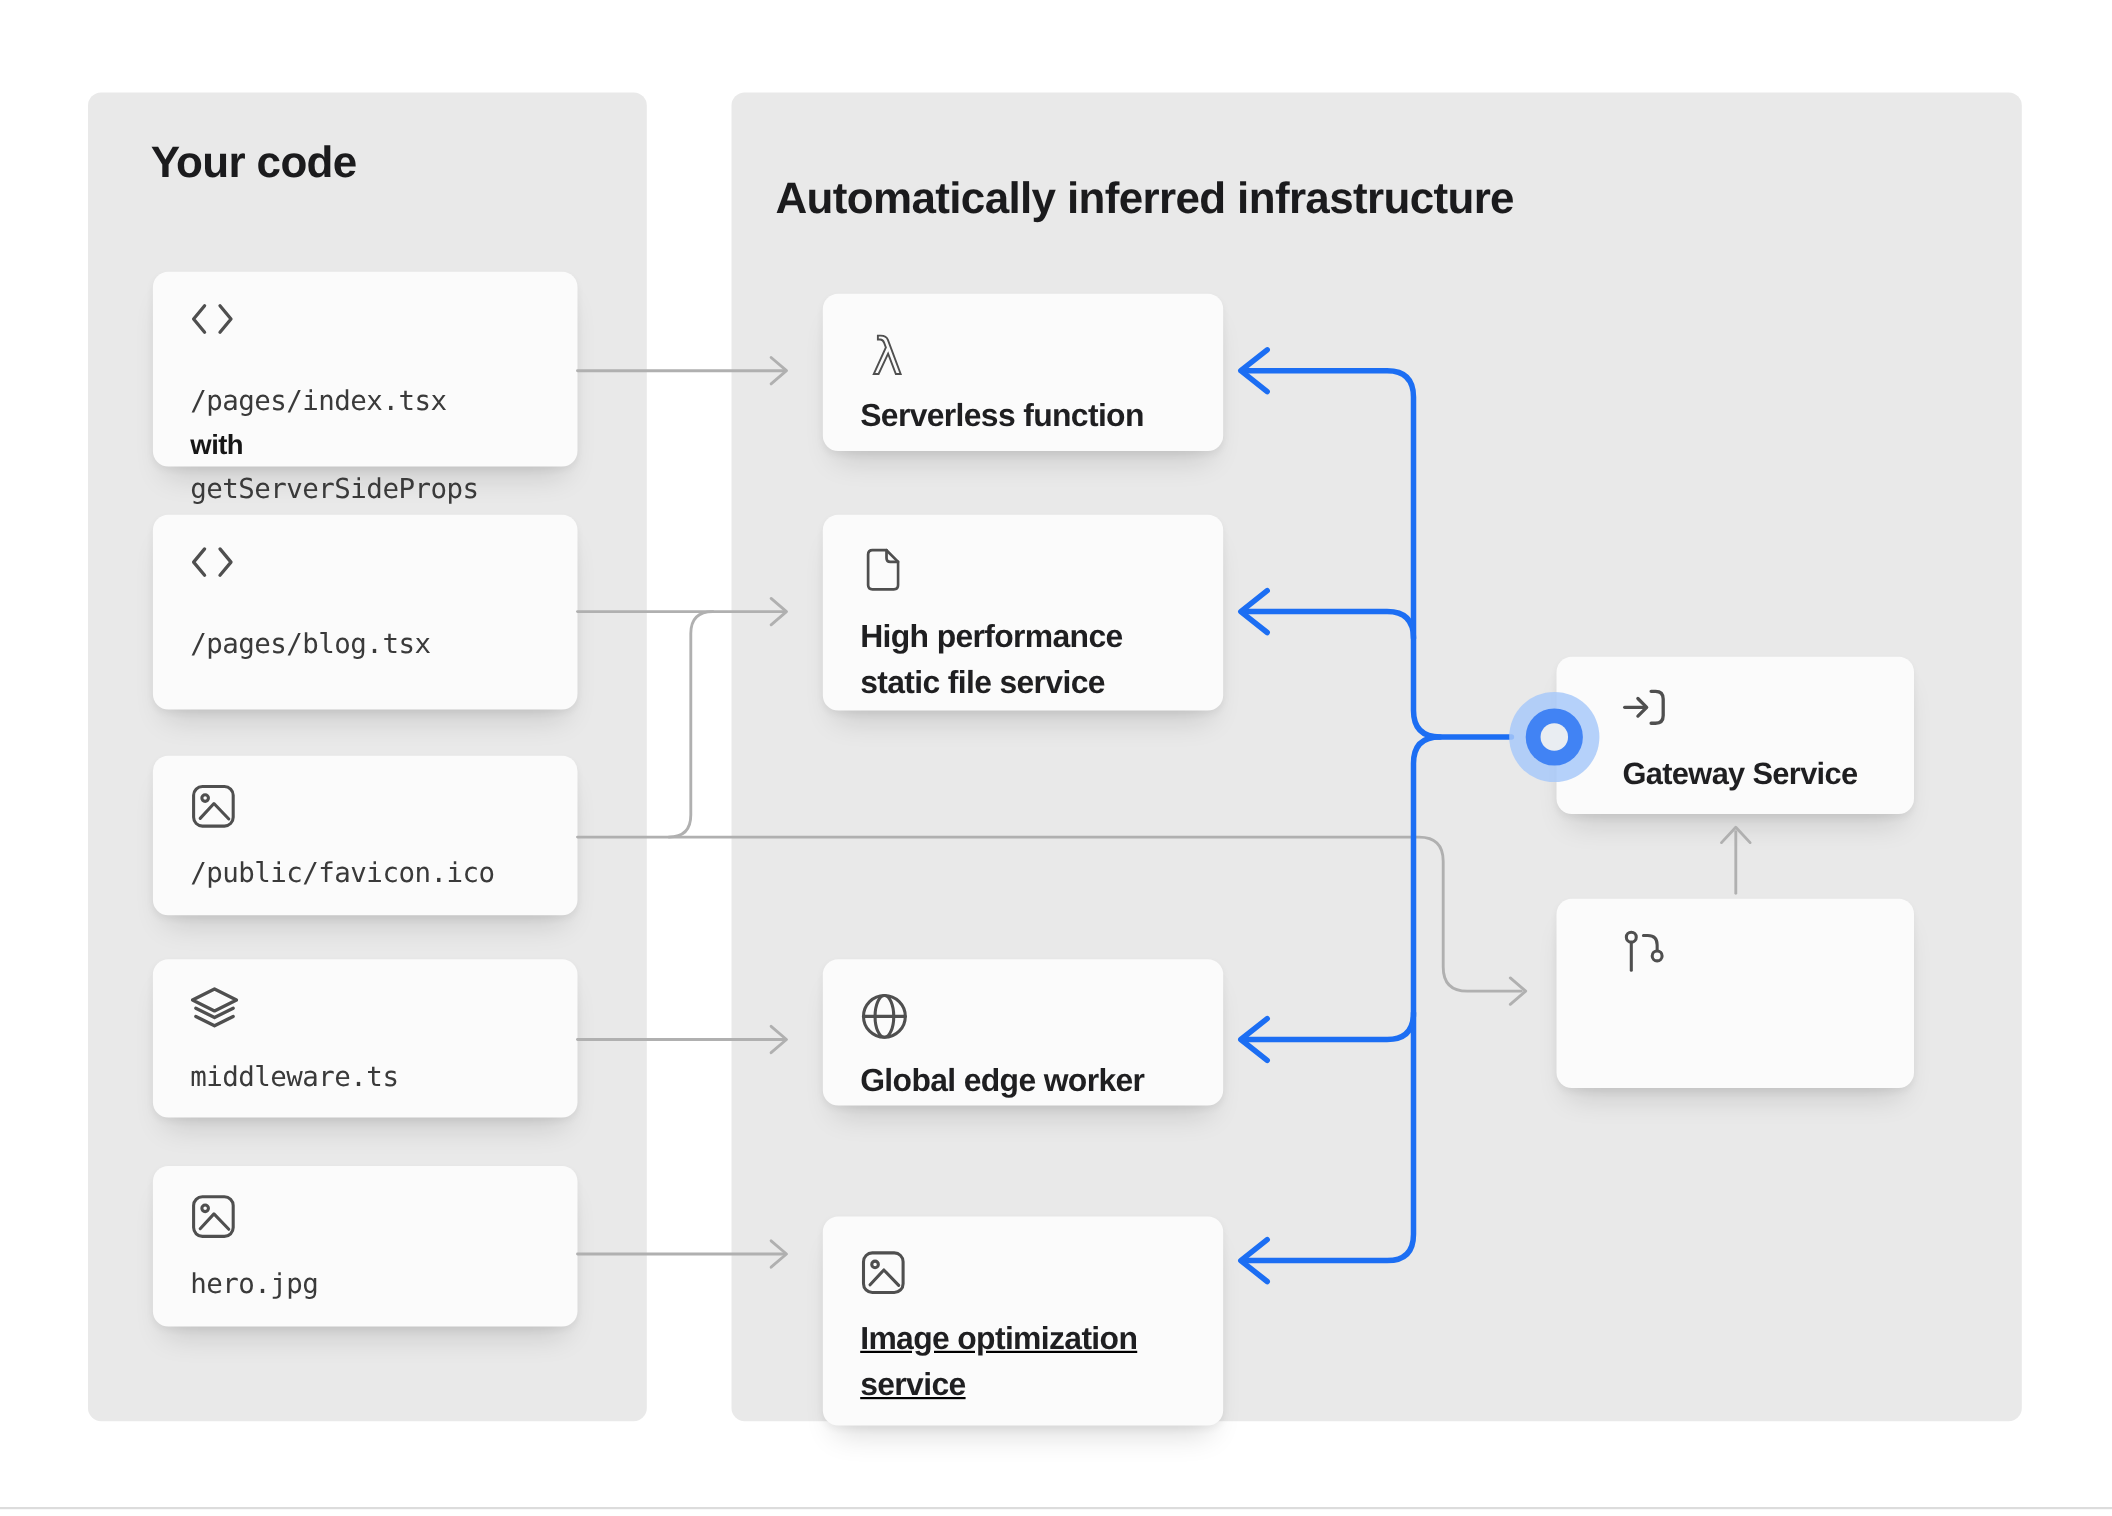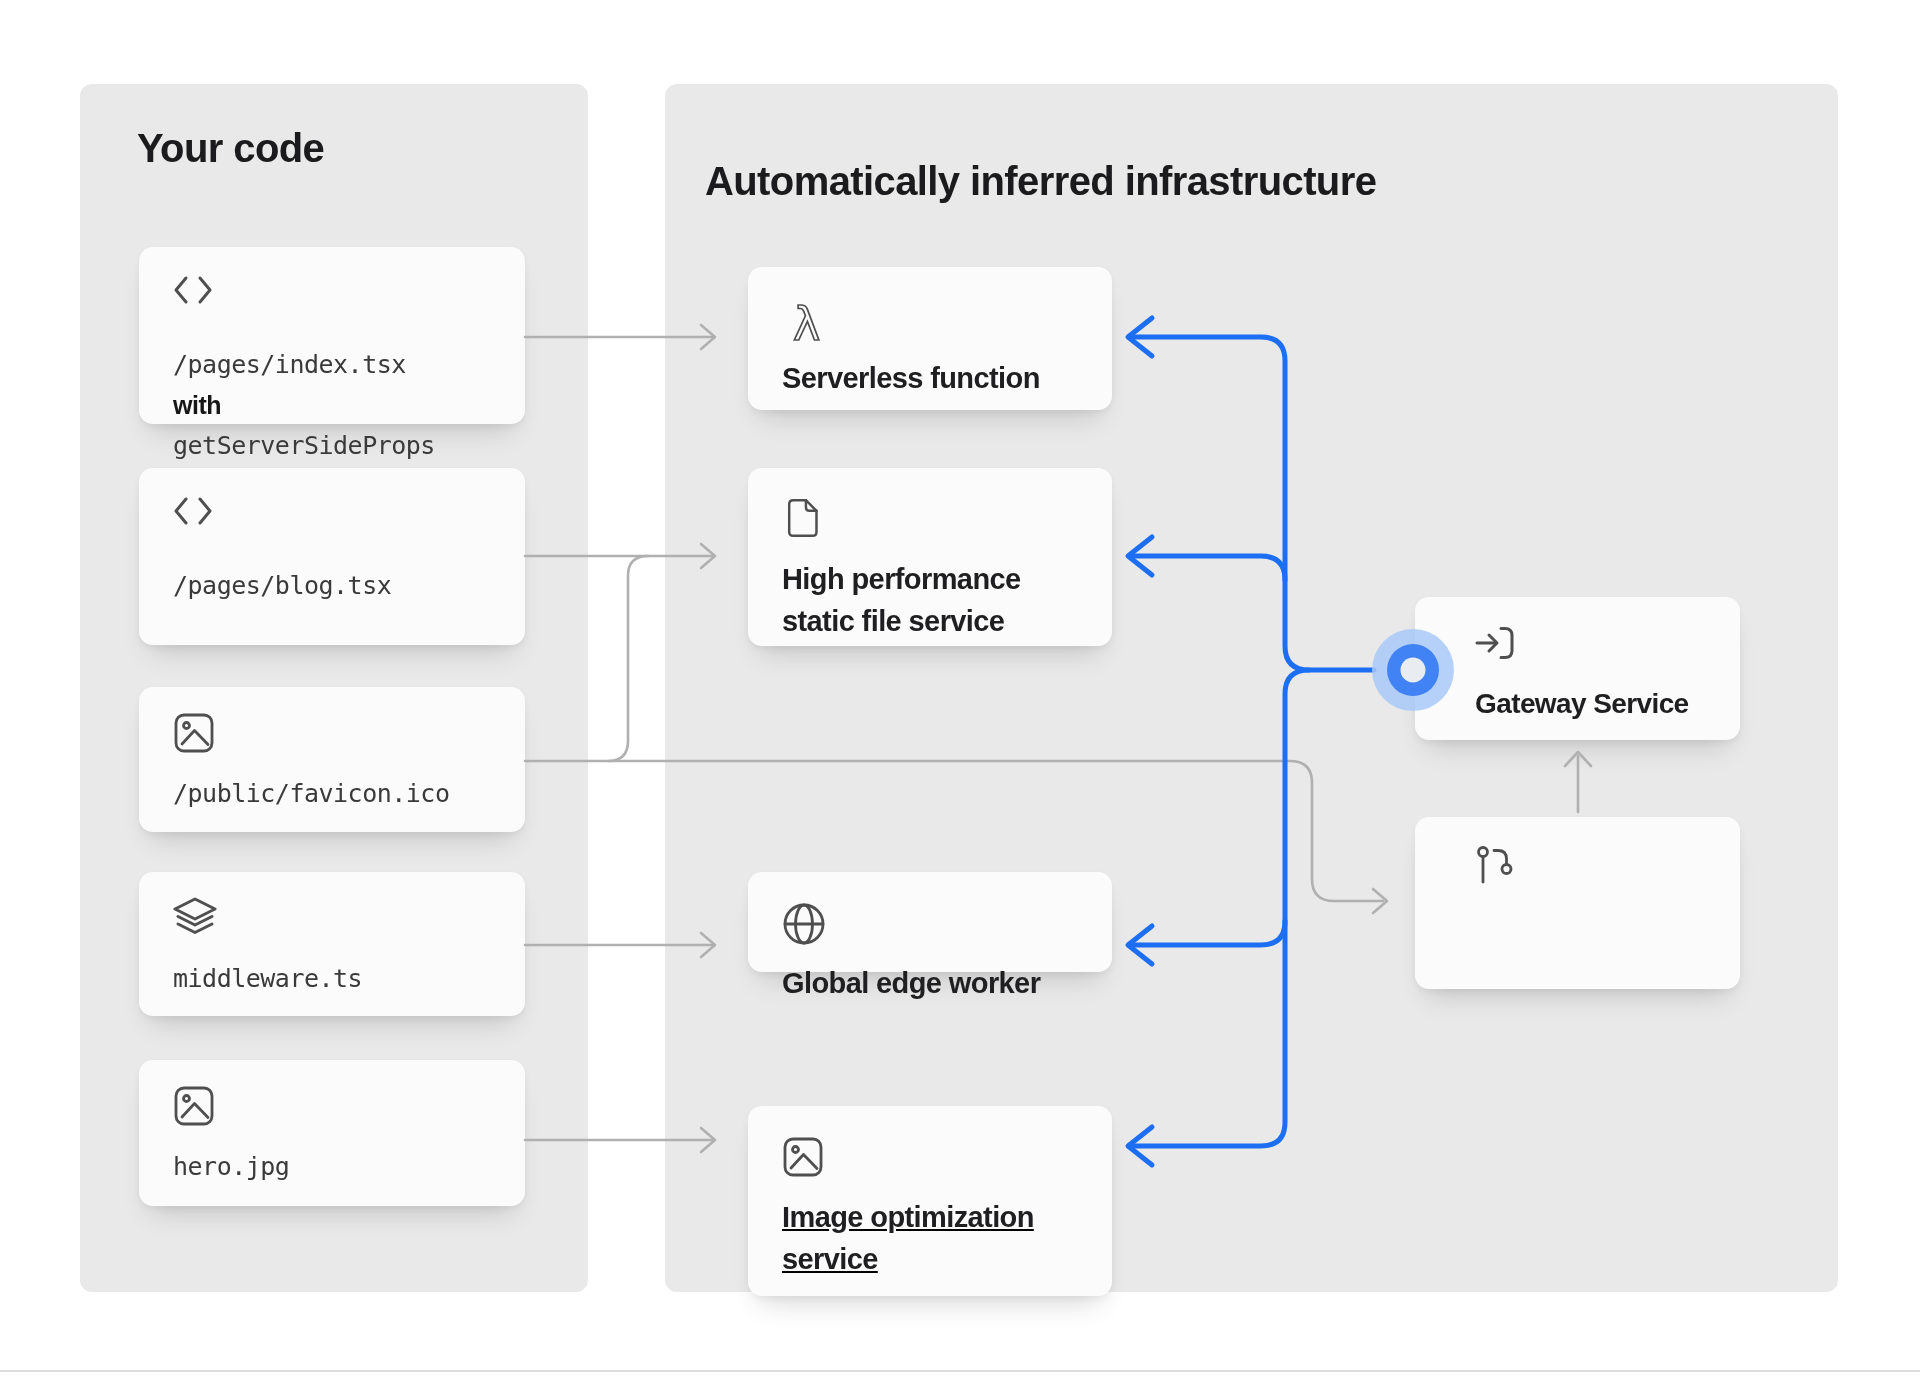--- a/index.html
+++ b/index.html
@@ -128,21 +128,21 @@
 <div class="card scard" style="left:748px;top:468px;height:178px;">
   <span class="icon-box">
     <svg class="ico" width="36" height="46" viewBox="0 0 36 46" stroke-width="2.8">
       <path d="M12 2.5 h9.5 L33.5 14.5 V38.5 q0 4.5 -4.5 4.5 h-22 q-4.5 0 -4.5 -4.5 V7 q0 -4.5 4.5 -4.5 Z" transform="translate(5,0) scale(0.88)"></path>
       <path d="M21.5 2.5 V10.5 q0 4 4 4 h8" transform="translate(5,0) scale(0.88)"></path>
     </svg>
   </span>
   <div class="svc-label wrap">High performance static file service</div>
 </div>
 
-<div class="card scard" style="left:748px;top:872px;height:100px;">
+<div class="card scard" style="left:748px;top:872px;height:133px;">
   <span class="icon-box">
     <svg class="ico" width="44" height="44" viewBox="0 0 44 44" stroke-width="2.8">
       <circle cx="22" cy="22" r="19"></circle>
       <path d="M3 22 H41"></path>
       <ellipse cx="22" cy="22" rx="8.5" ry="19"></ellipse>
     </svg>
   </span>
   <div class="svc-label nowrap">Global edge worker</div>
 </div>
 

